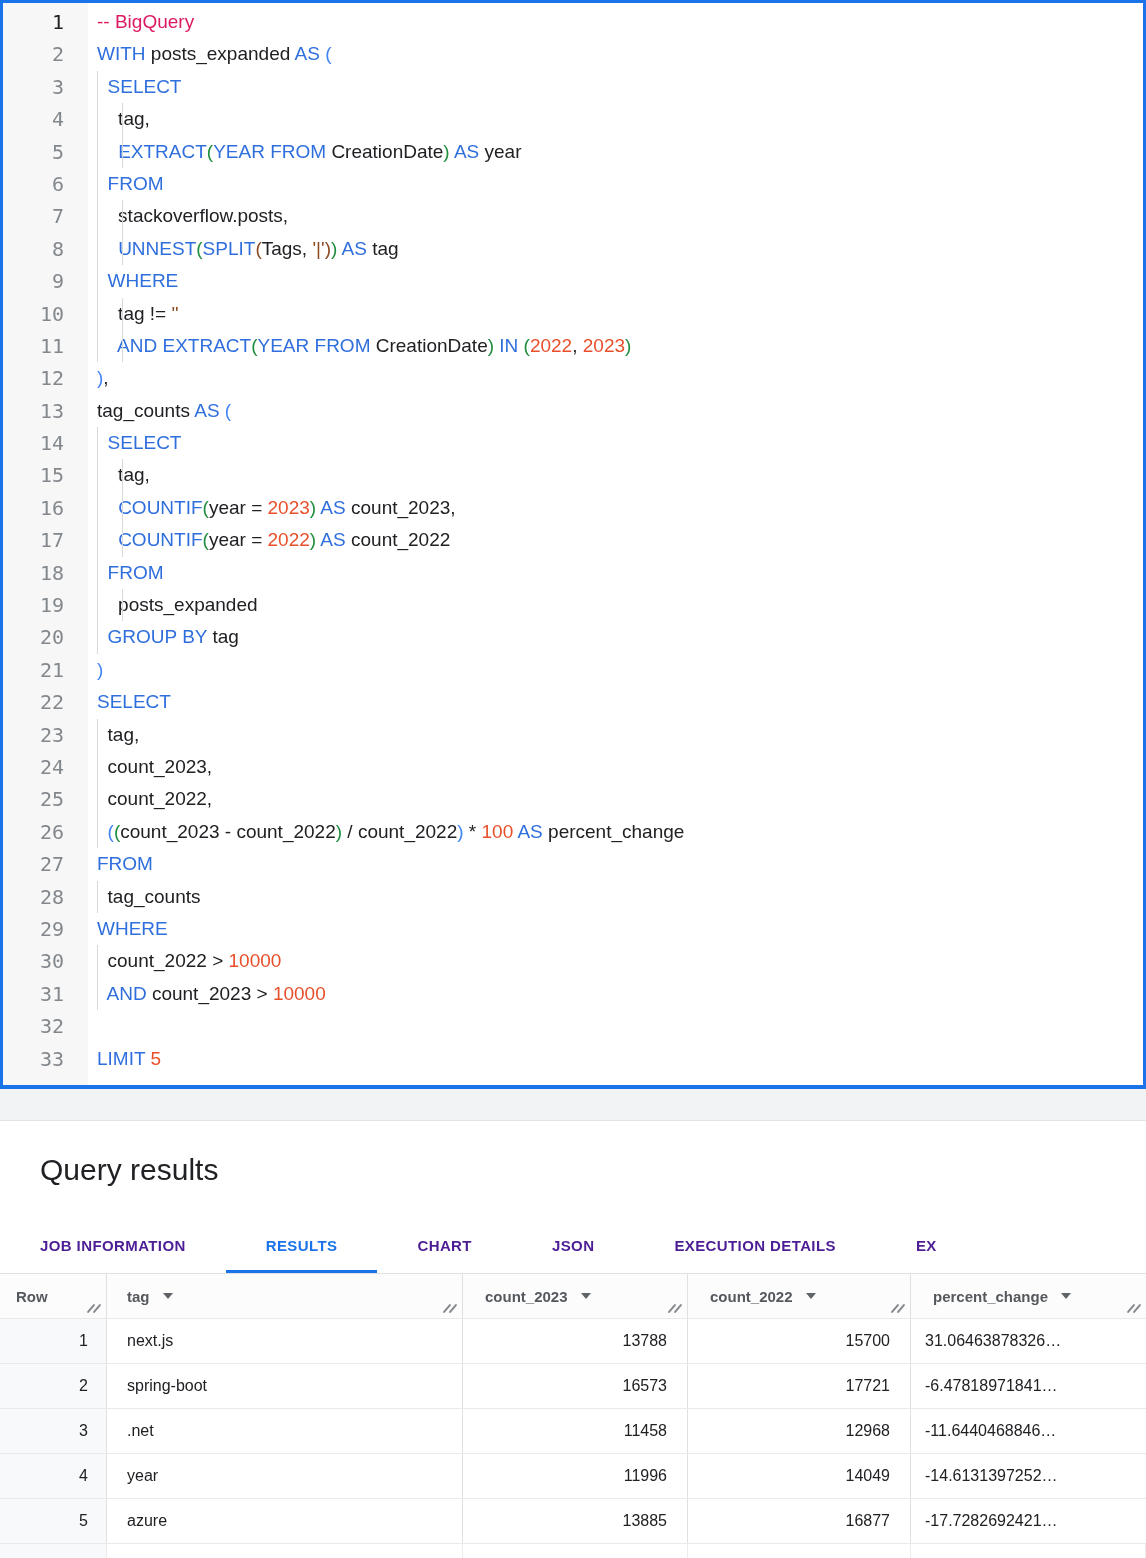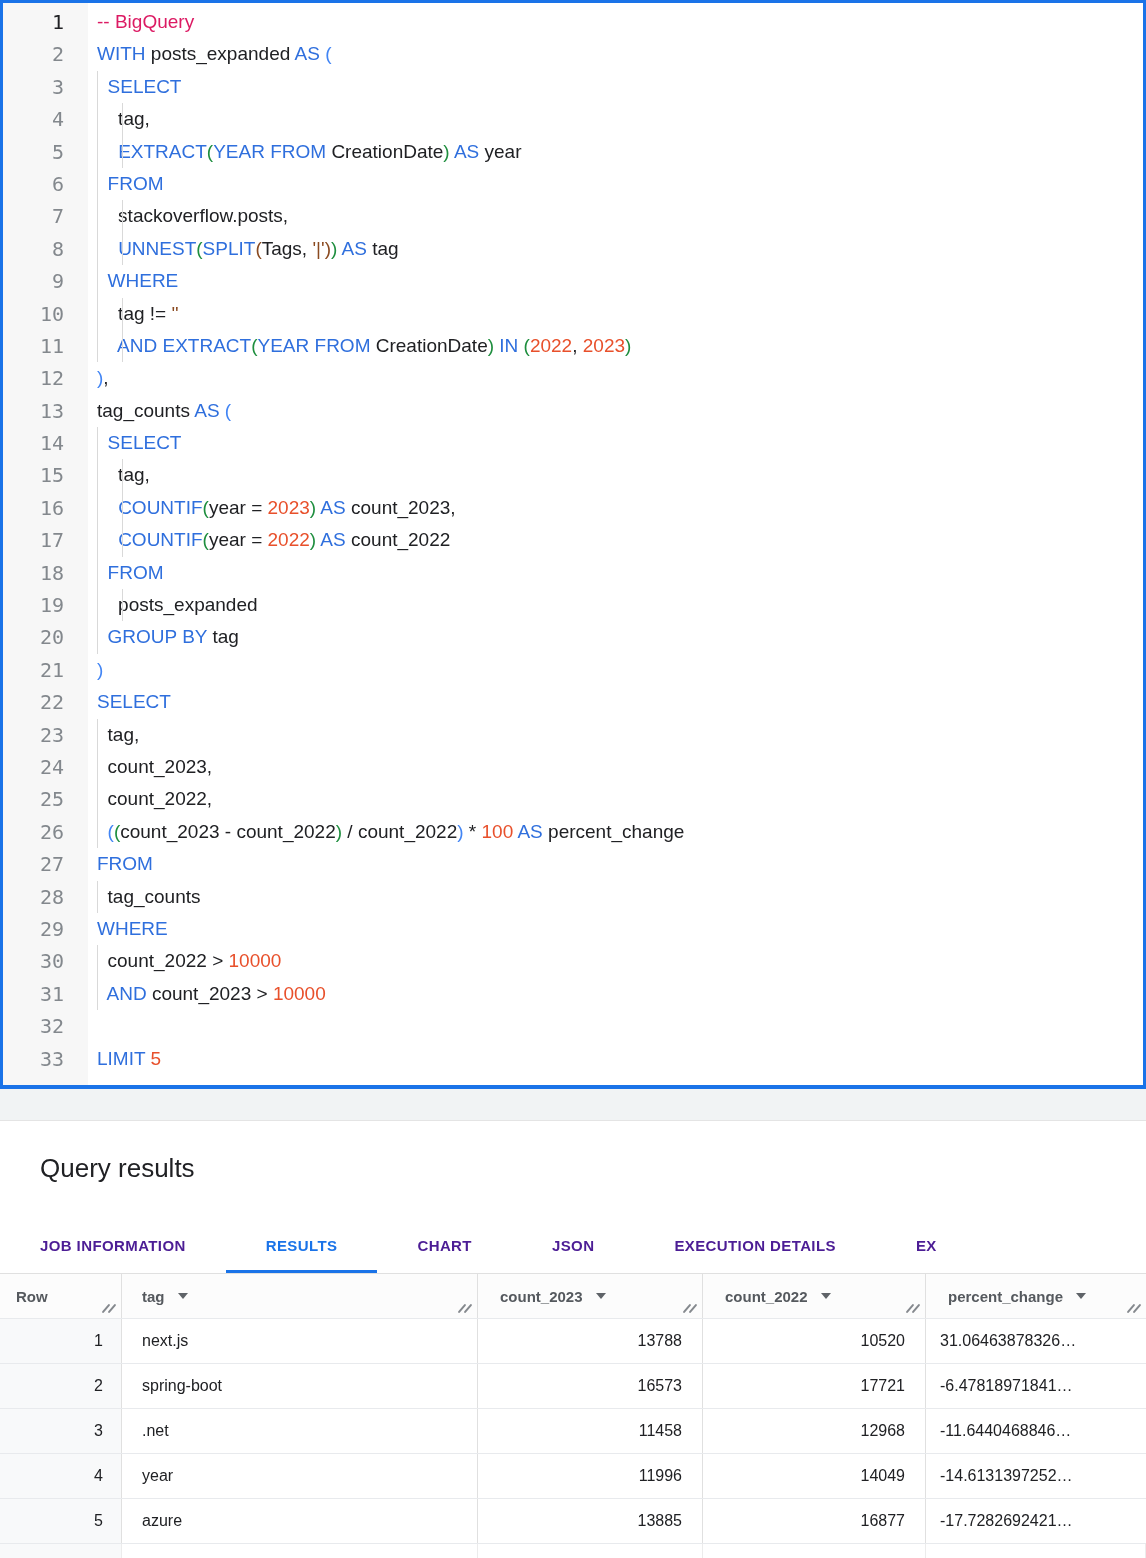--- a/index.html
+++ b/index.html
@@ -31,39 +31,39 @@
   .tk-cm{color:#dc1a63}
   .tk-nu{color:#e8502b}
   .tk-st{color:#8a4a20}
   .tk-b1{color:#4285f4}
   .tk-b2{color:#1e8e3e}
   .tk-b3{color:#8a4a20}
   
   .band{height:31px;background:#f1f3f4;border-bottom:1px solid #e4e4e4}
   
   .rtitle-wrap{height:96px;box-sizing:border-box;padding:32px 0 0 40px}
-  .rtitle{font-size:26px;color:#202124}
+  .rtitle{font-size:30px;color:#202124}
   .tabs{display:flex;height:56px;align-items:stretch}
   .tab{
     display:flex;align-items:center;padding:0 40px;white-space:nowrap;
     font-size:15px;font-weight:700;letter-spacing:.4px;color:#4c1d95;
     position:relative;cursor:pointer;
   }
   .tab.active{color:#1a73e8}
   .tab.active::after{
     content:"";position:absolute;left:0;right:0;bottom:0;height:3px;background:#1a73e8;
   }
   
   .tbl{border-top:1px solid #e0e0e0}
   .trow,.thead{display:flex;height:45px;box-sizing:border-box;border-bottom:1px solid #e8eaed}
   .cell{
     box-sizing:border-box;border-right:1px solid #e0e0e0;
     display:flex;align-items:center;overflow:hidden;white-space:nowrap;
   }
-  .c0{width:122px;justify-content:flex-end;padding-right:18px;background:#f8f9fa}
+  .c0{width:107px;justify-content:flex-end;padding-right:18px;background:#f8f9fa}
   .c1{width:356px;padding-left:20px}
   .c2{width:225px;justify-content:flex-end;padding-right:20px}
   .c3{width:223px;justify-content:flex-end;padding-right:20px}
   .c4{flex:1;padding-left:14px;border-right:none}
   .trow .cell{font-size:16px;color:#202124}
   .thead .cell{
     font-size:15px;font-weight:700;color:#55595e;position:relative;background:#fcfcfc;
     justify-content:flex-start;
   }
   .thead .c0{padding-left:16px;padding-right:0}
@@ -272,21 +272,21 @@
           <div class="rz">
             <i></i>
             <i></i>
           </div>
         </div>
       </div>
       <div class="trow">
         <div class="cell c0">1</div>
         <div class="cell c1">next.js</div>
         <div class="cell c2">13788</div>
-        <div class="cell c3">10520</div>
+        <div class="cell c3">15700</div>
         <div class="cell c4">31.06463878326…</div>
       </div>
       <div class="trow">
         <div class="cell c0">2</div>
         <div class="cell c1">spring-boot</div>
         <div class="cell c2">16573</div>
         <div class="cell c3">17721</div>
         <div class="cell c4">-6.47818971841…</div>
       </div>
       <div class="trow">

